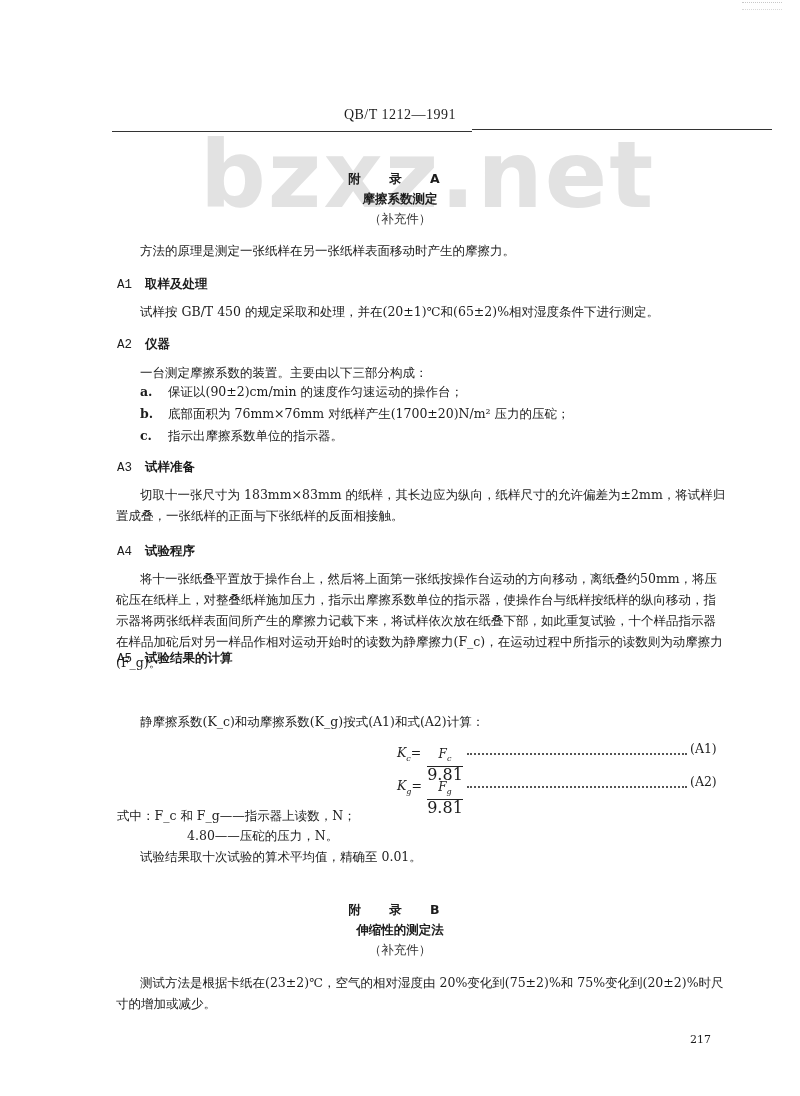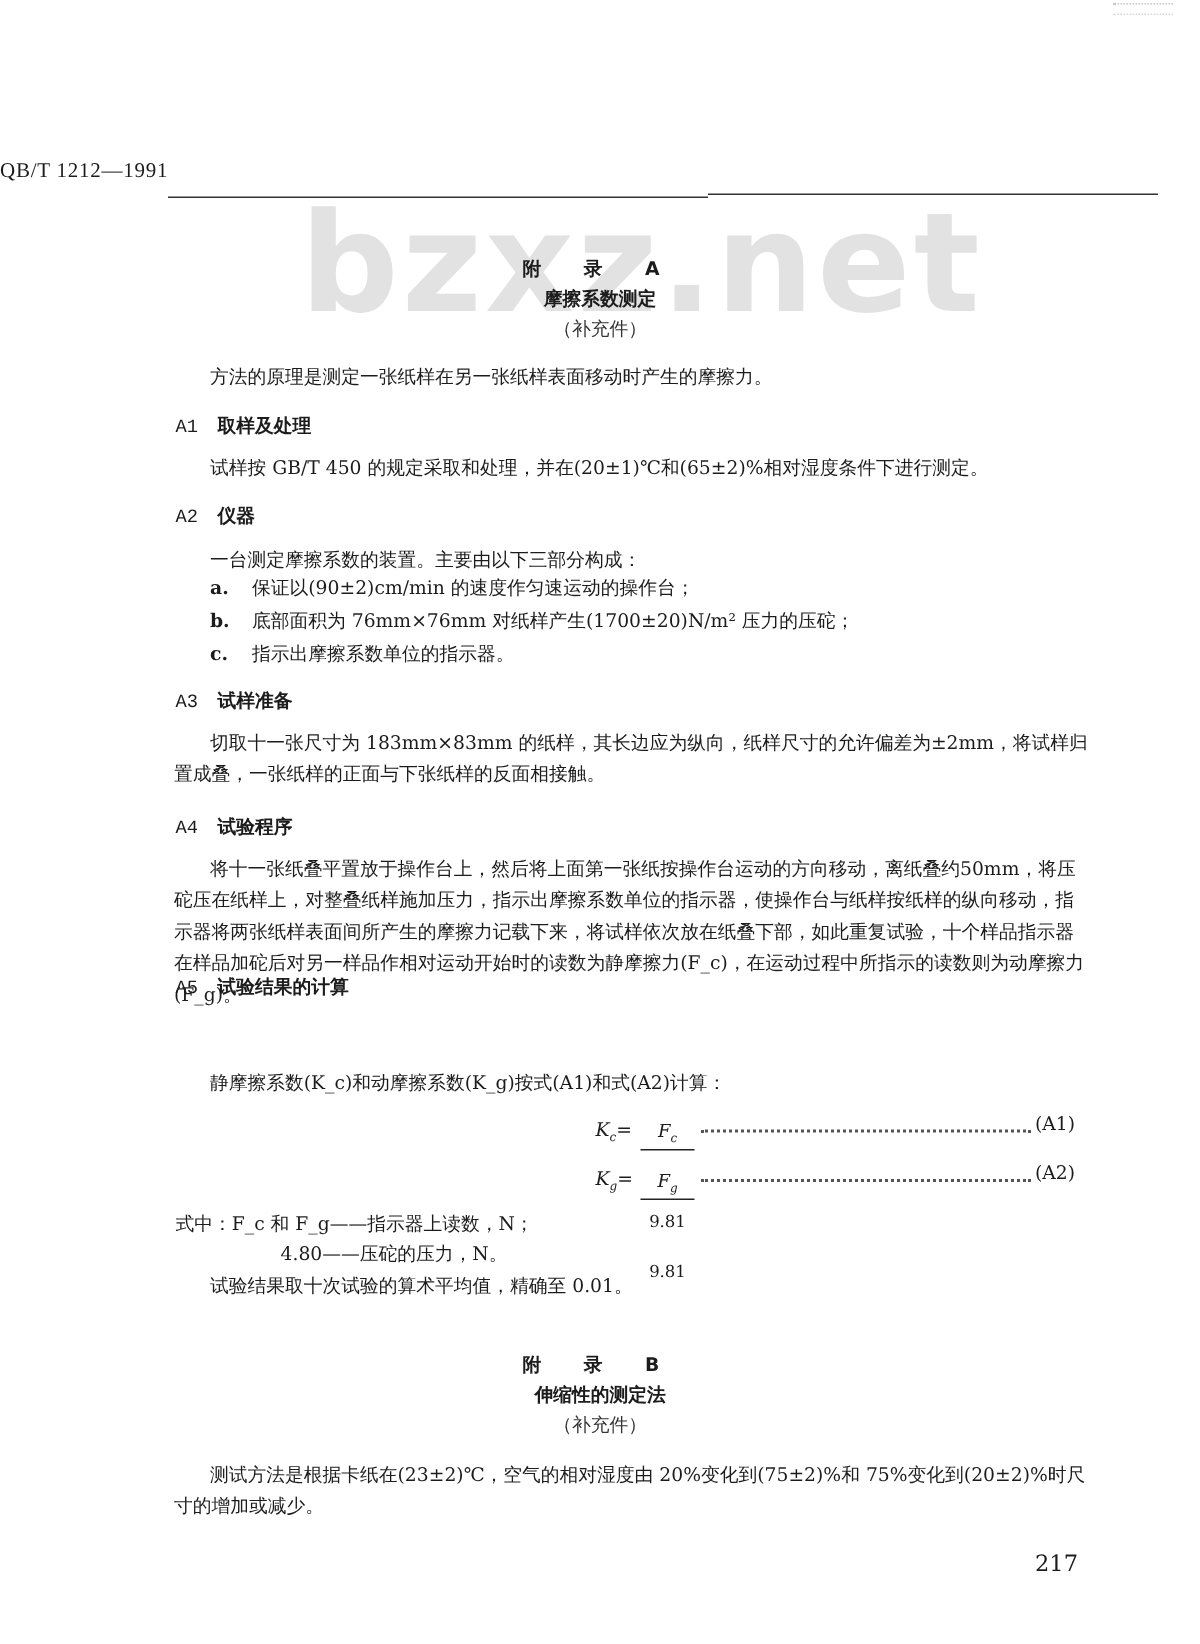--- a/index.html
+++ b/index.html
@@ -5,21 +5,21 @@
   html, body { margin: 0; padding: 0; }
   body {
     width: 800px; height: 1096px; position: relative; overflow: hidden;
     background: #ffffff; color: #1c1c1c;
     font-family: "DejaVu Serif", "Liberation Serif", serif;
     font-size: 12.5px;
   }
   .abs { position: absolute; }
   .corner-mark { right: 18px; top: 2px; width: 40px; height: 6px;
     border-top: 1px dotted #c8c8c8; border-bottom: 1px dotted #d8d8d8; }
-  .std-header { left: 0; width: 800px; top: 107px; text-align: left; font-size: 14px;
+  .std-header { left: 0; width: 800px; top: 107px; text-align: center; font-size: 14px;
     letter-spacing: 0.5px; font-family: "Liberation Serif", serif; }
   .rule { left: 112px; width: 360px; top: 131px; height: 0; border-top: 1.5px solid #333; }
   .rule2 { left: 472px; width: 300px; top: 129px; height: 0; border-top: 1.5px solid #333; }
   .watermark { left: 200px; top: 130px; font-family: "DejaVu Sans", sans-serif;
     font-size: 92px; font-weight: bold; color: #e2e2e2; letter-spacing: 2px; line-height: 1; }
   .center { left: 0; width: 800px; text-align: center; }
   .bold { font-weight: bold; font-family: "DejaVu Sans", sans-serif; }
   .appx-label { font-size: 12.5px; letter-spacing: 12px; }
   .appx-title { font-size: 12.5px; }
   .appx-sub { font-size: 12.5px; color: #333; }
@@ -30,26 +30,26 @@
   .sec .ttl { font-weight: bold; font-family: "DejaVu Sans", sans-serif; }
   .list-item { left: 152px; }
   .list-item .mark { display: inline-block; width: 28px; font-weight: bold; }
   .formula { left: 397px; width: 340px; height: 36px; }
   .formula .lhs { position: absolute; left: 0; top: 10px; font-style: italic; }
   .formula .lhs sub { font-size: 8px; }
   .formula .frac { position: absolute; left: 30px; top: 12px; width: 36px; text-align: center; }
   .formula .frac .n { display: block; font-style: italic; font-size: 12px; line-height: 14px; }
   .formula .frac .n sub { font-size: 8px; }
   .formula .frac .bar { display: block; border-top: 1px solid #222; }
-  .formula .frac .d { display: block; font-size: 11px; line-height: 15px; margin-top: 40px; }
+  .formula .frac .d { display: block; font-size: 16px; line-height: 15px; }
   .formula .dots { position: absolute; left: 70px; top: 12px; width: 220px; border-bottom: 2px dotted #555; height: 6px; }
   .formula .eqno { position: absolute; left: 293px; top: 6px; }
   .where { left: 117px; }
   .where2 { left: 187px; }
-  .page-num { left: 690px; top: 1033px; font-size: 15px; }
+  .page-num { left: 690px; top: 1033px; font-size: 11px; }
   sub { font-size: 8px; }
 </style>
 </head>
 <body>
 
 <div class="abs corner-mark"></div>
 
 <div class="abs std-header">QB/T 1212—1991</div>
 <div class="abs rule"></div>
 <div class="abs rule2"></div>

